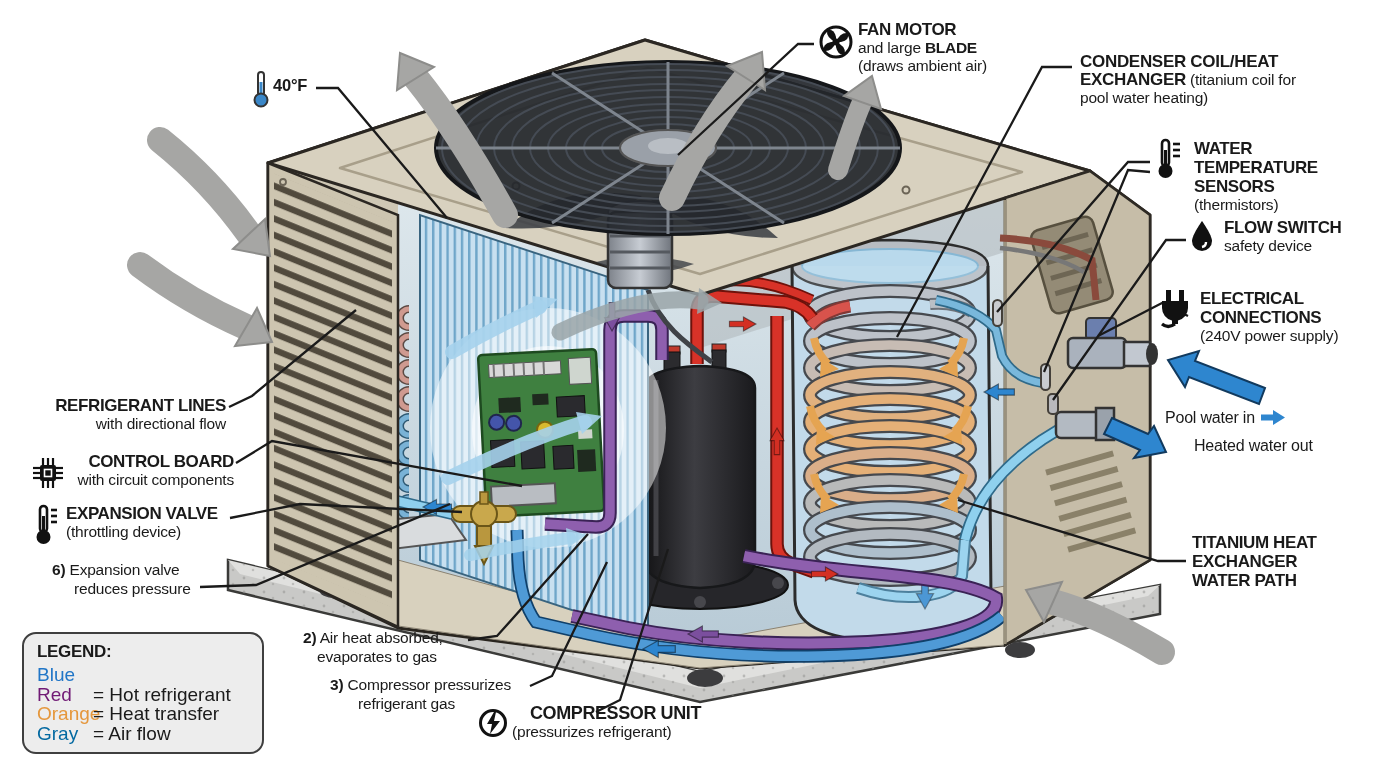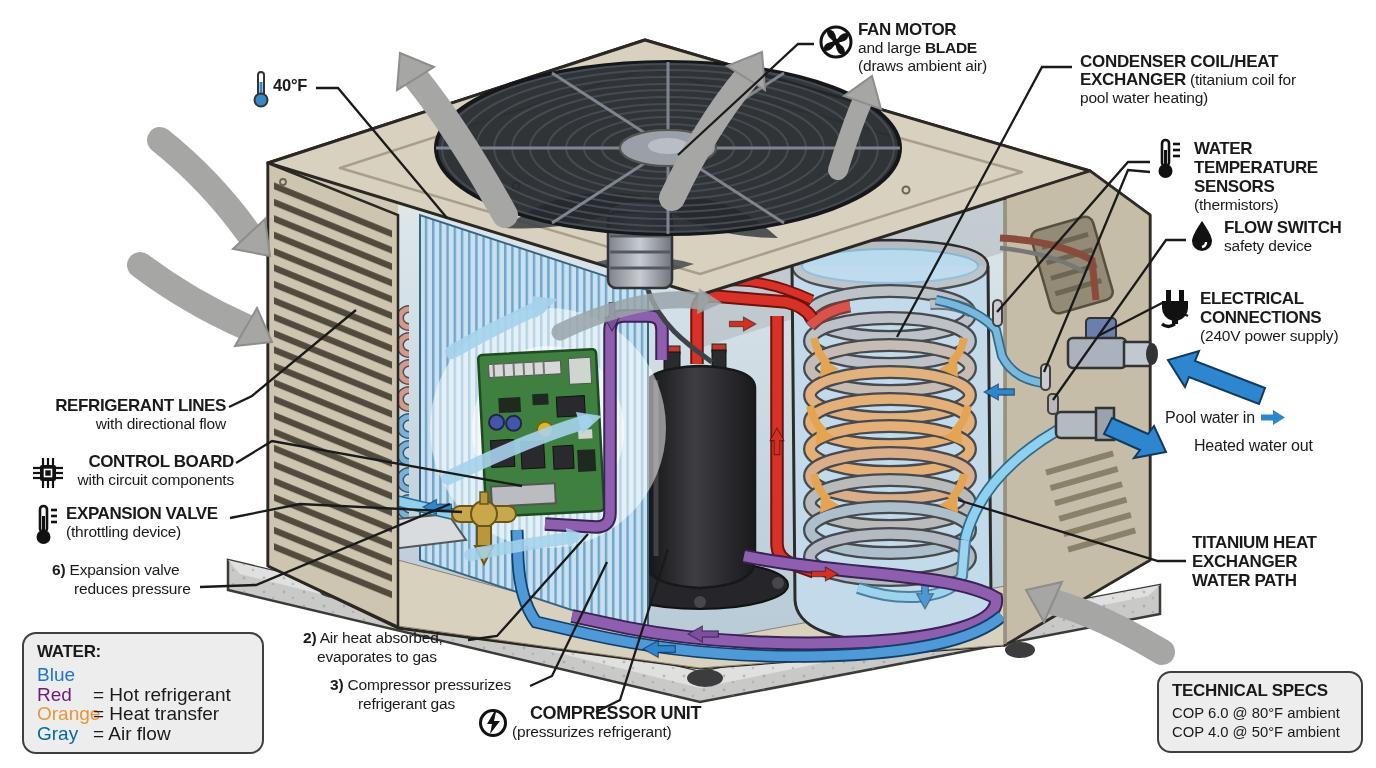--- a/index.html
+++ b/index.html
@@ -550,37 +550,32 @@
   <span>(pressurizes refrigerant)</span>
 </div>
 
 <div class="lbl" style="left:1192px;top:533px;">
   <span class="t">TITANIUM HEAT</span>
   <span class="t">EXCHANGER</span>
   <span class="t">WATER PATH</span>
 </div>
 
 <div class="box" style="left:22px;top:632px;width:212px;">
-  <span class="bt">WATER:</span>
+  <span class="bt">LEGEND:</span>
   <div class="legrow">
     <span class="term" style="color: rgb(33, 118, 199);">Blue</span>
   </div>
   <div class="legrow">
     <span class="term" style="color: #701a75;">Red</span>
     <span>= Hot refrigerant</span>
   </div>
   <div class="legrow">
     <span class="term" style="color: rgb(229, 151, 60);">Orange</span>
     <span>= Heat transfer</span>
   </div>
   <div class="legrow">
     <span class="term" style="color: #0369a1;">Gray</span>
     <span>= Air flow</span>
   </div>
 </div>
 
-<div class="box" style="left:1157px;top:671px;width:176px;">
-  <span class="bt">TECHNICAL SPECS</span>
-  <div class="specrow">COP 6.0 @ 80°F ambient</div>
-  <div class="specrow">COP 4.0 @ 50°F ambient</div>
-</div>
 
 </div>
 
 </body></html>

